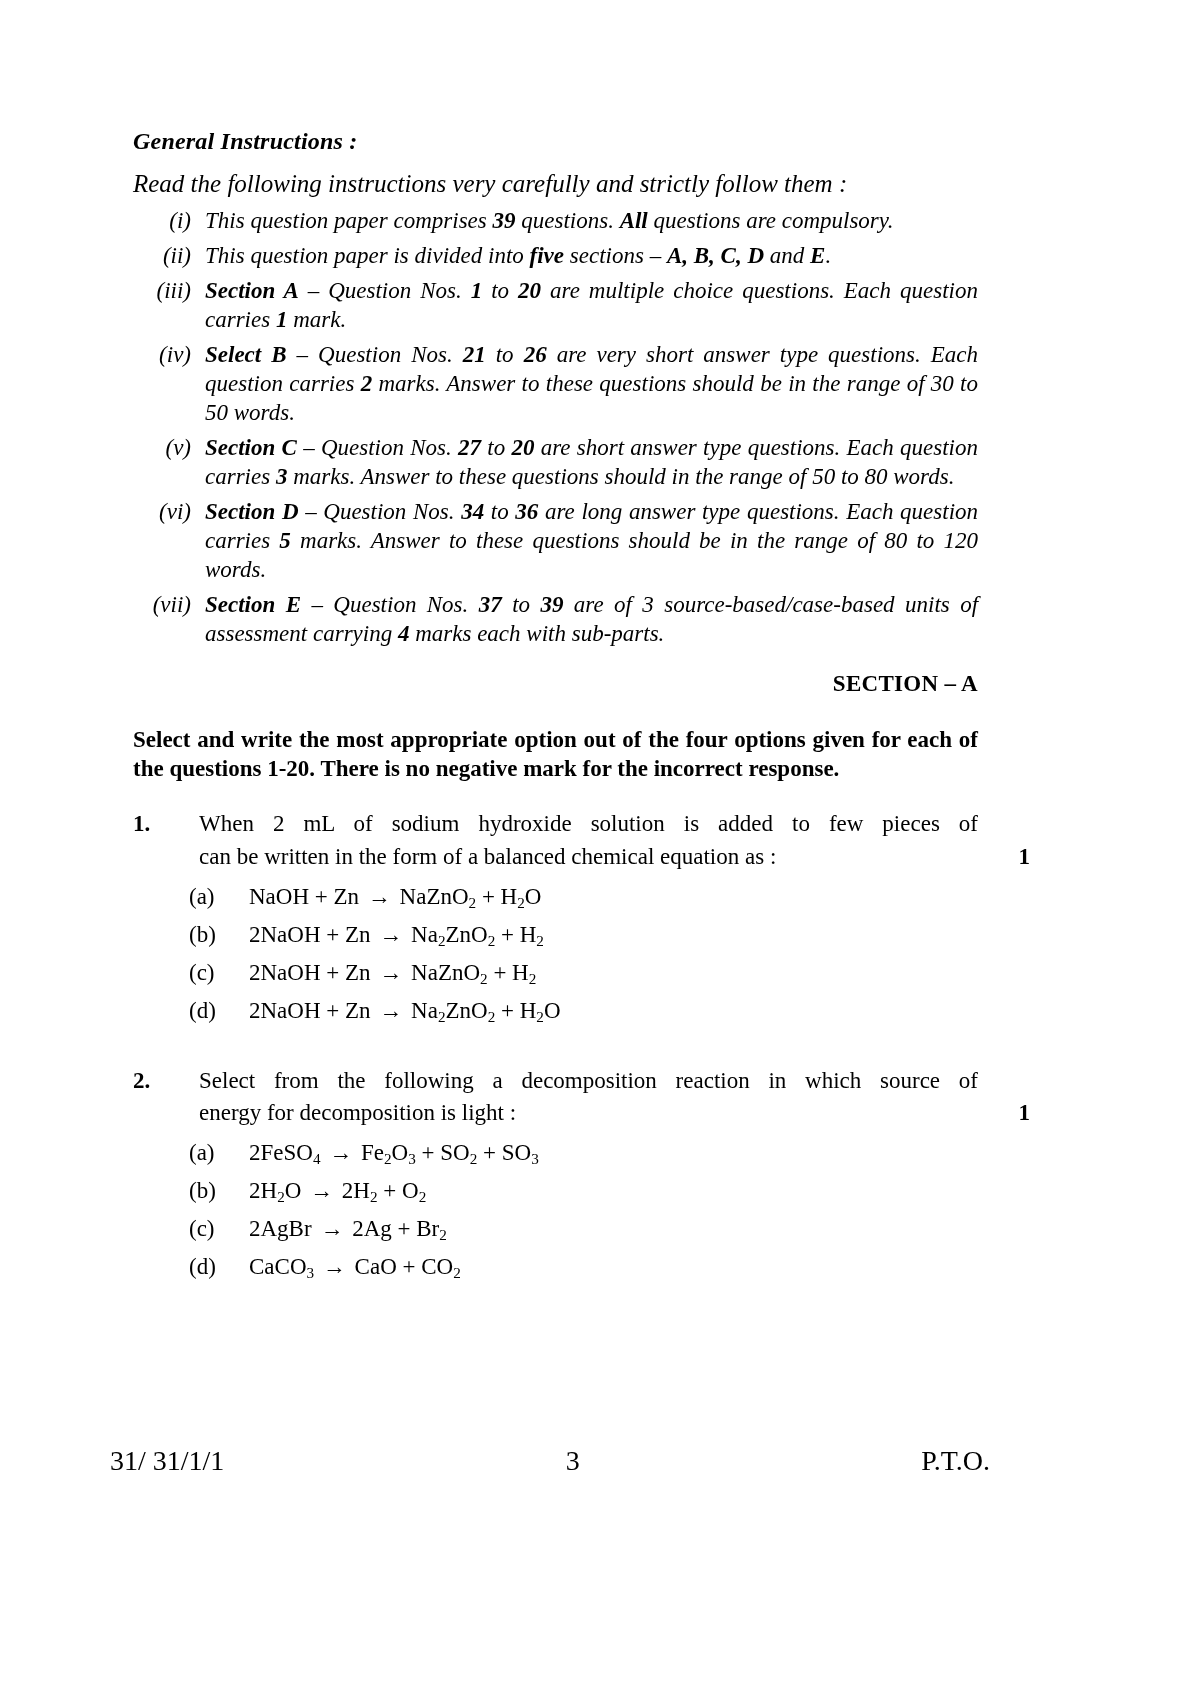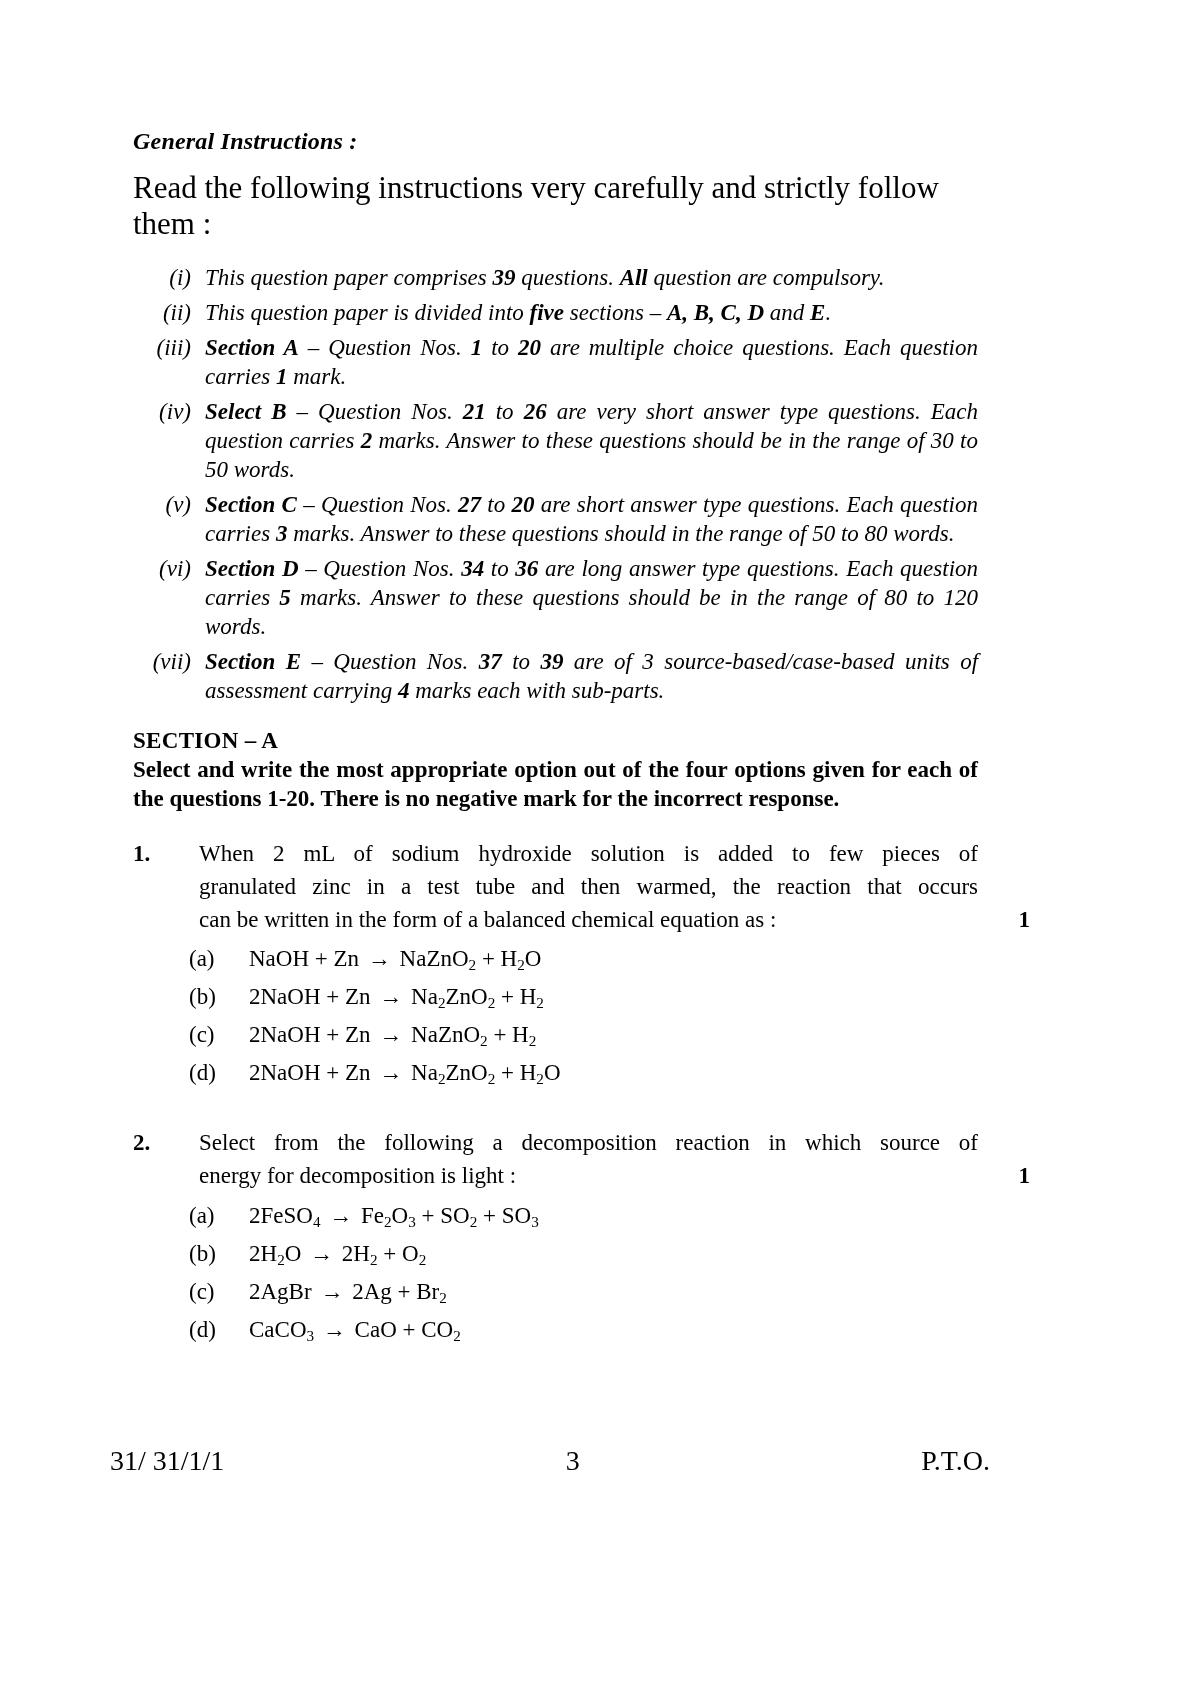--- a/index.html
+++ b/index.html
@@ -31,22 +31,23 @@
 
   
   .gi-title {
     font-style: italic;
     font-weight: bold;
     font-size: 24px;
     letter-spacing: .2px;
     margin: 0 0 15px 0;
   }
   .gi-lead {
-    font-size: 31px;
-    margin: 0 0 22px 0;
+    font-style: italic;
+    font-size: 25px;
+    margin: 0 0 9px 0;
   }
   .inst-list {
     margin: 0;
     padding: 0;
     list-style: none;
   }
   .inst-item {
     display: flex;
     align-items: flex-start;
     font-style: italic;
@@ -63,24 +64,24 @@
   }
   .inst-text {
     flex: 1 1 auto;
     text-align: justify;
     text-justify: inter-word;
   }
   .inst-text b { font-weight: bold; font-style: italic; }
 
   
   .section-head {
-    text-align: left;
-    font-weight: bold;
-    font-size: 23px;
-    margin: 22px 0 1px 0;
+    text-align: right;
+    font-weight: bold;
+    font-size: 23px;
+    margin: 22px 0 28px 0;
     letter-spacing: .3px;
   }
   .section-instr {
     font-weight: bold;
     font-size: 23px;
     line-height: 1.3;
     text-align: justify;
     text-justify: inter-word;
     margin: 0 0 24px 0;
   }
@@ -169,21 +170,21 @@
 <div class="page">
   <div class="content">
 
     <div class="gi-title">General Instructions :</div>
 
     <div class="gi-lead">Read the following instructions very carefully and strictly follow them :</div>
 
     <ul class="inst-list" id="instructions-list">
         <li class="inst-item">
           <span class="inst-num">(i)</span>
-          <span class="inst-text"><span>This question paper comprises </span><b>39</b><span> questions. </span><b>All</b><span> question are compulsory.</span></span>
+          <span class="inst-text"><span>This question paper comprises </span><b>39</b><span> questions. </span><b>All</b><span> questions are compulsory.</span></span>
         </li>
         <li class="inst-item">
           <span class="inst-num">(ii)</span>
           <span class="inst-text"><span>This question paper is divided into </span><b>five</b><span> sections – </span><b>A, B, C, D</b><span> and </span><b>E</b><span>.</span></span>
         </li>
         <li class="inst-item">
           <span class="inst-num">(iii)</span>
           <span class="inst-text"><b>Section A</b><span> – Question Nos. </span><b>1</b><span> to </span><b>20</b><span> are multiple choice questions. Each question carries </span><b>1</b><span> mark.</span></span>
         </li>
         <li class="inst-item">
@@ -208,21 +209,20 @@
 
     <div class="section-instr">Select and write the most appropriate option out of the four options given for each of the questions 1-20. There is no negative mark for the incorrect response.</div>
 
     <div id="questions-container">
         <div class="question">
           <div class="q-row">
             <div class="q-num">1.</div>
             <div class="q-body">
               <div class="q-stem">
                 <span class="q-stem-line stretch">When 2 mL of sodium hydroxide solution is added to few pieces of</span>
-                <span class="q-stem-line stretch">granulated zinc in a test tube and then warmed, the reaction that occurs</span>
                 <span class="q-stem-line">can be written in the form of a balanced chemical equation as :<span class="marks">1</span></span>
               </div>
               <div class="options">
                 <div class="option">
                   <span class="opt-label">(a)</span>
                   <span class="opt-text">NaOH + Zn <span class="arrow">→</span> NaZnO<sub>2</sub> + H<sub>2</sub>O</span>
                 </div>
                 <div class="option">
                   <span class="opt-label">(b)</span>
                   <span class="opt-text">2NaOH + Zn <span class="arrow">→</span> Na<sub>2</sub>ZnO<sub>2</sub> + H<sub>2</sub></span>

